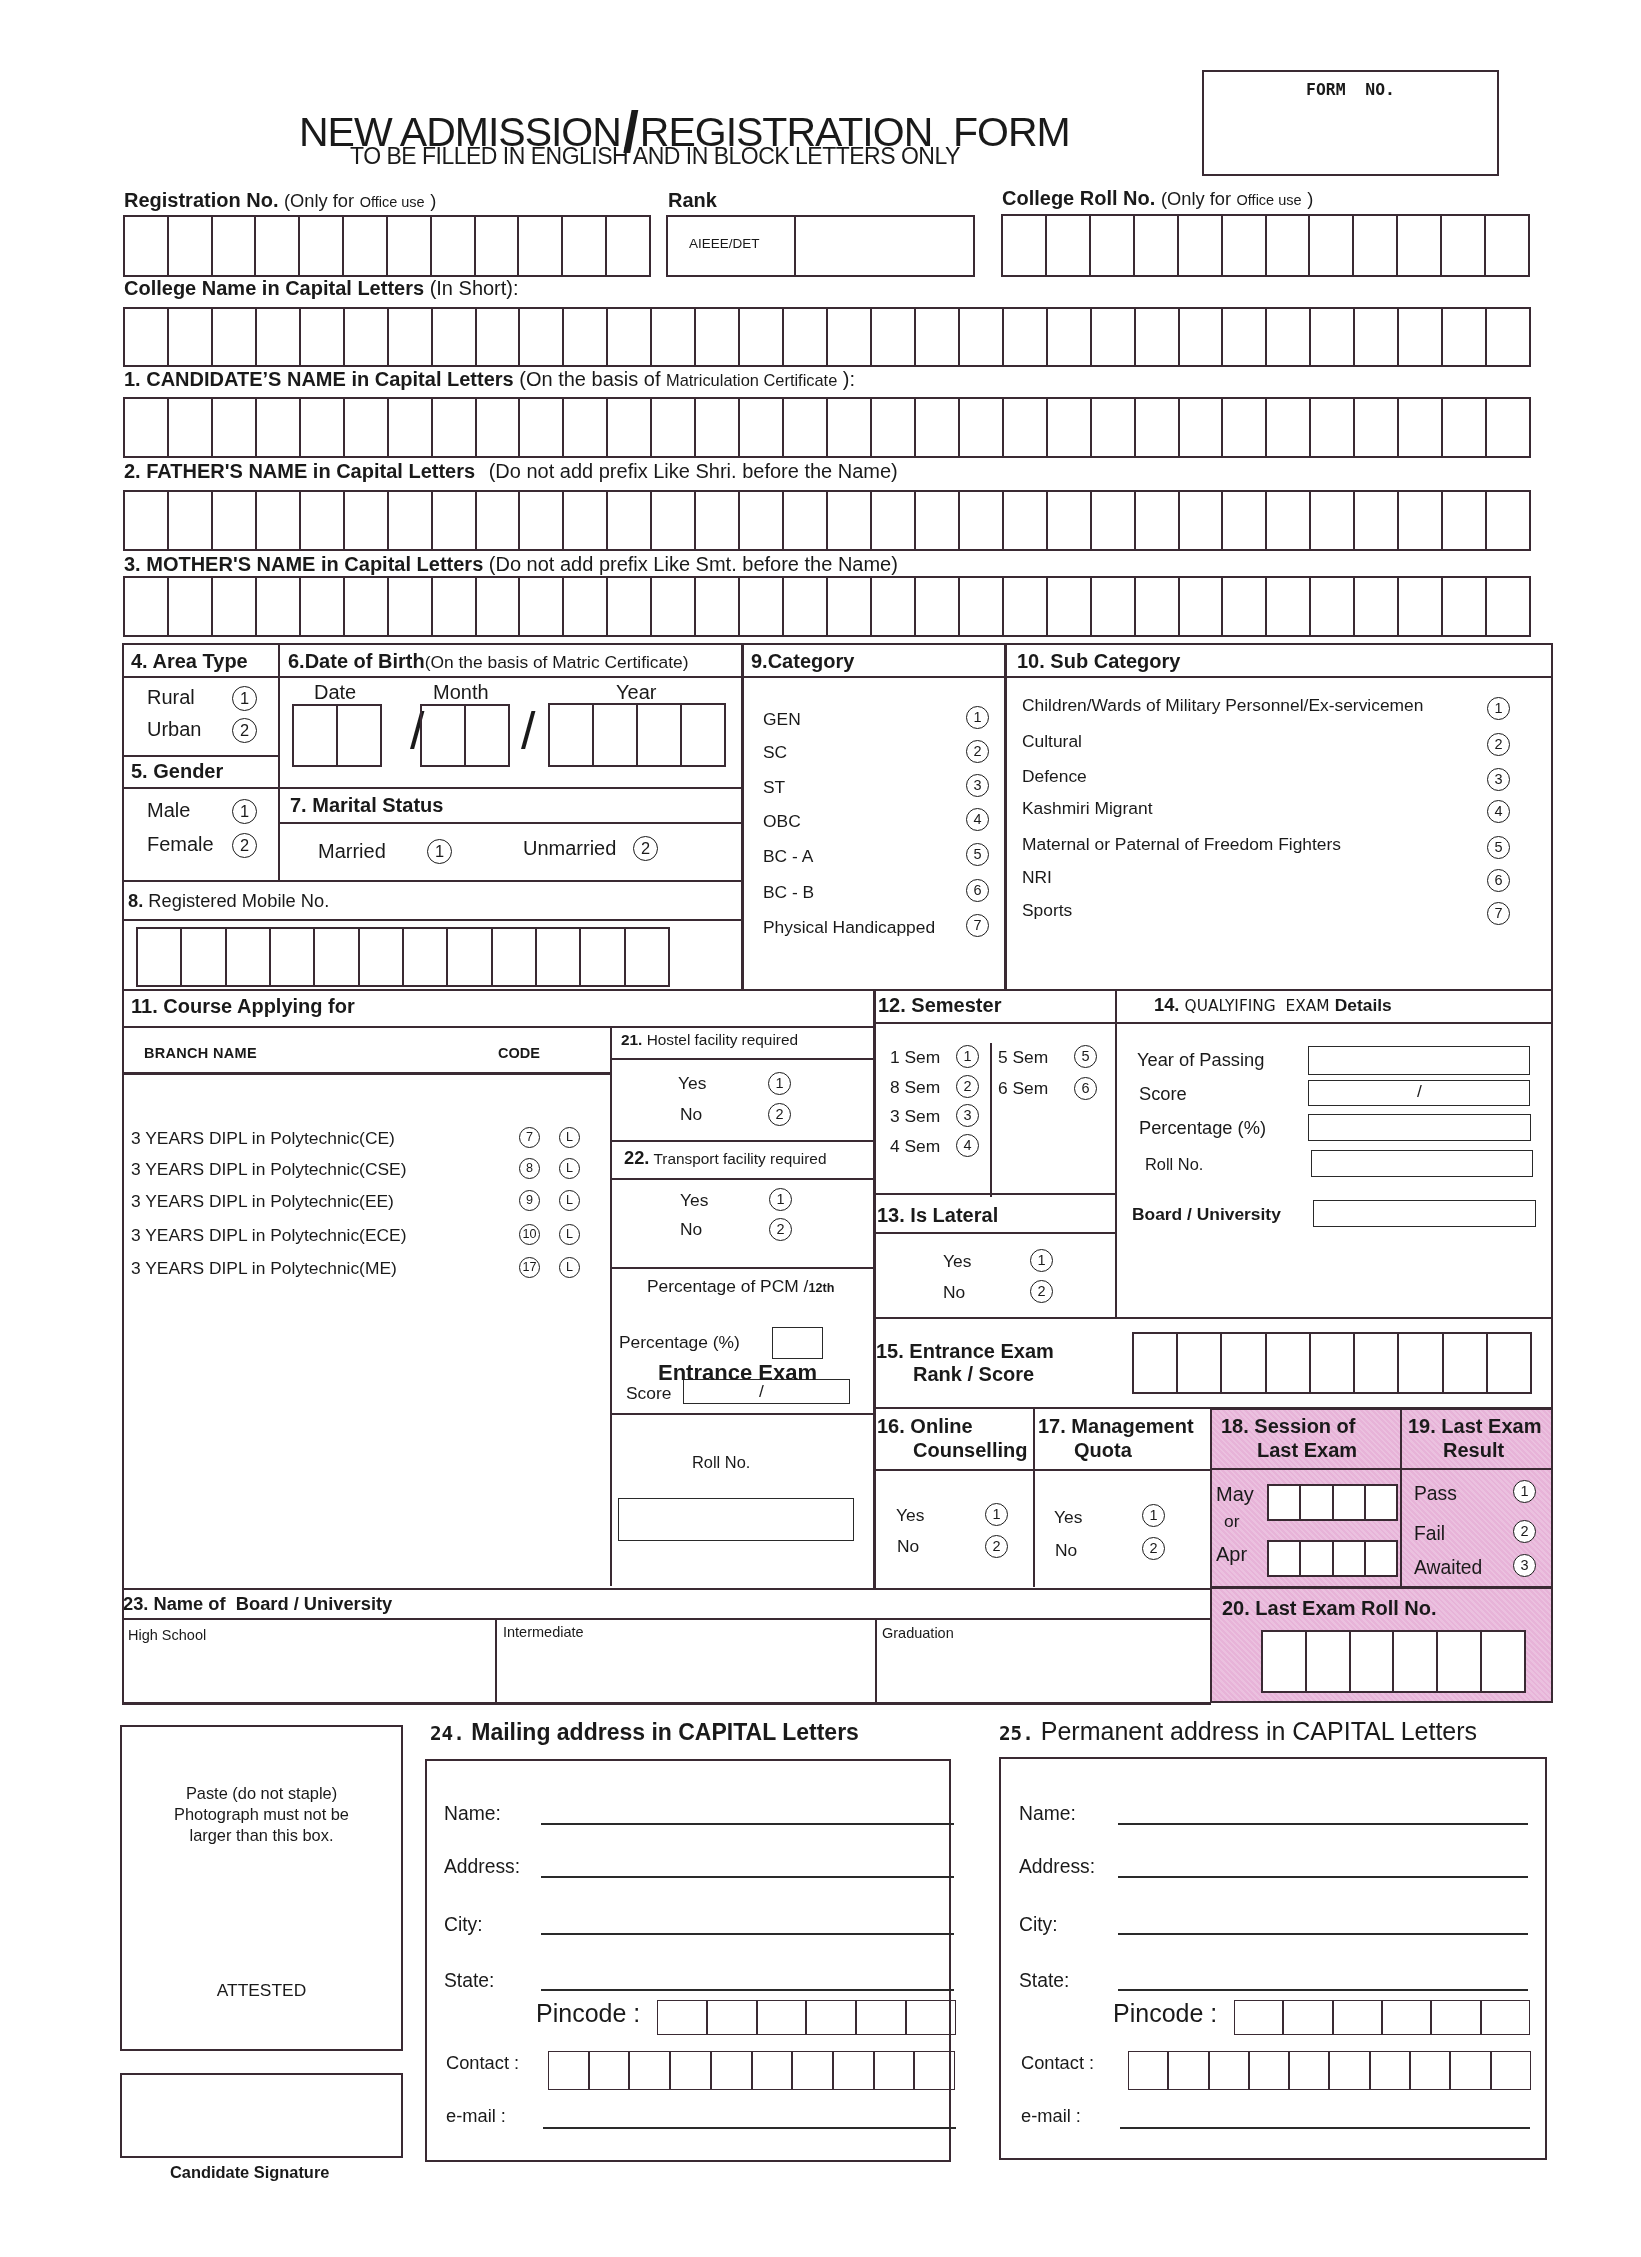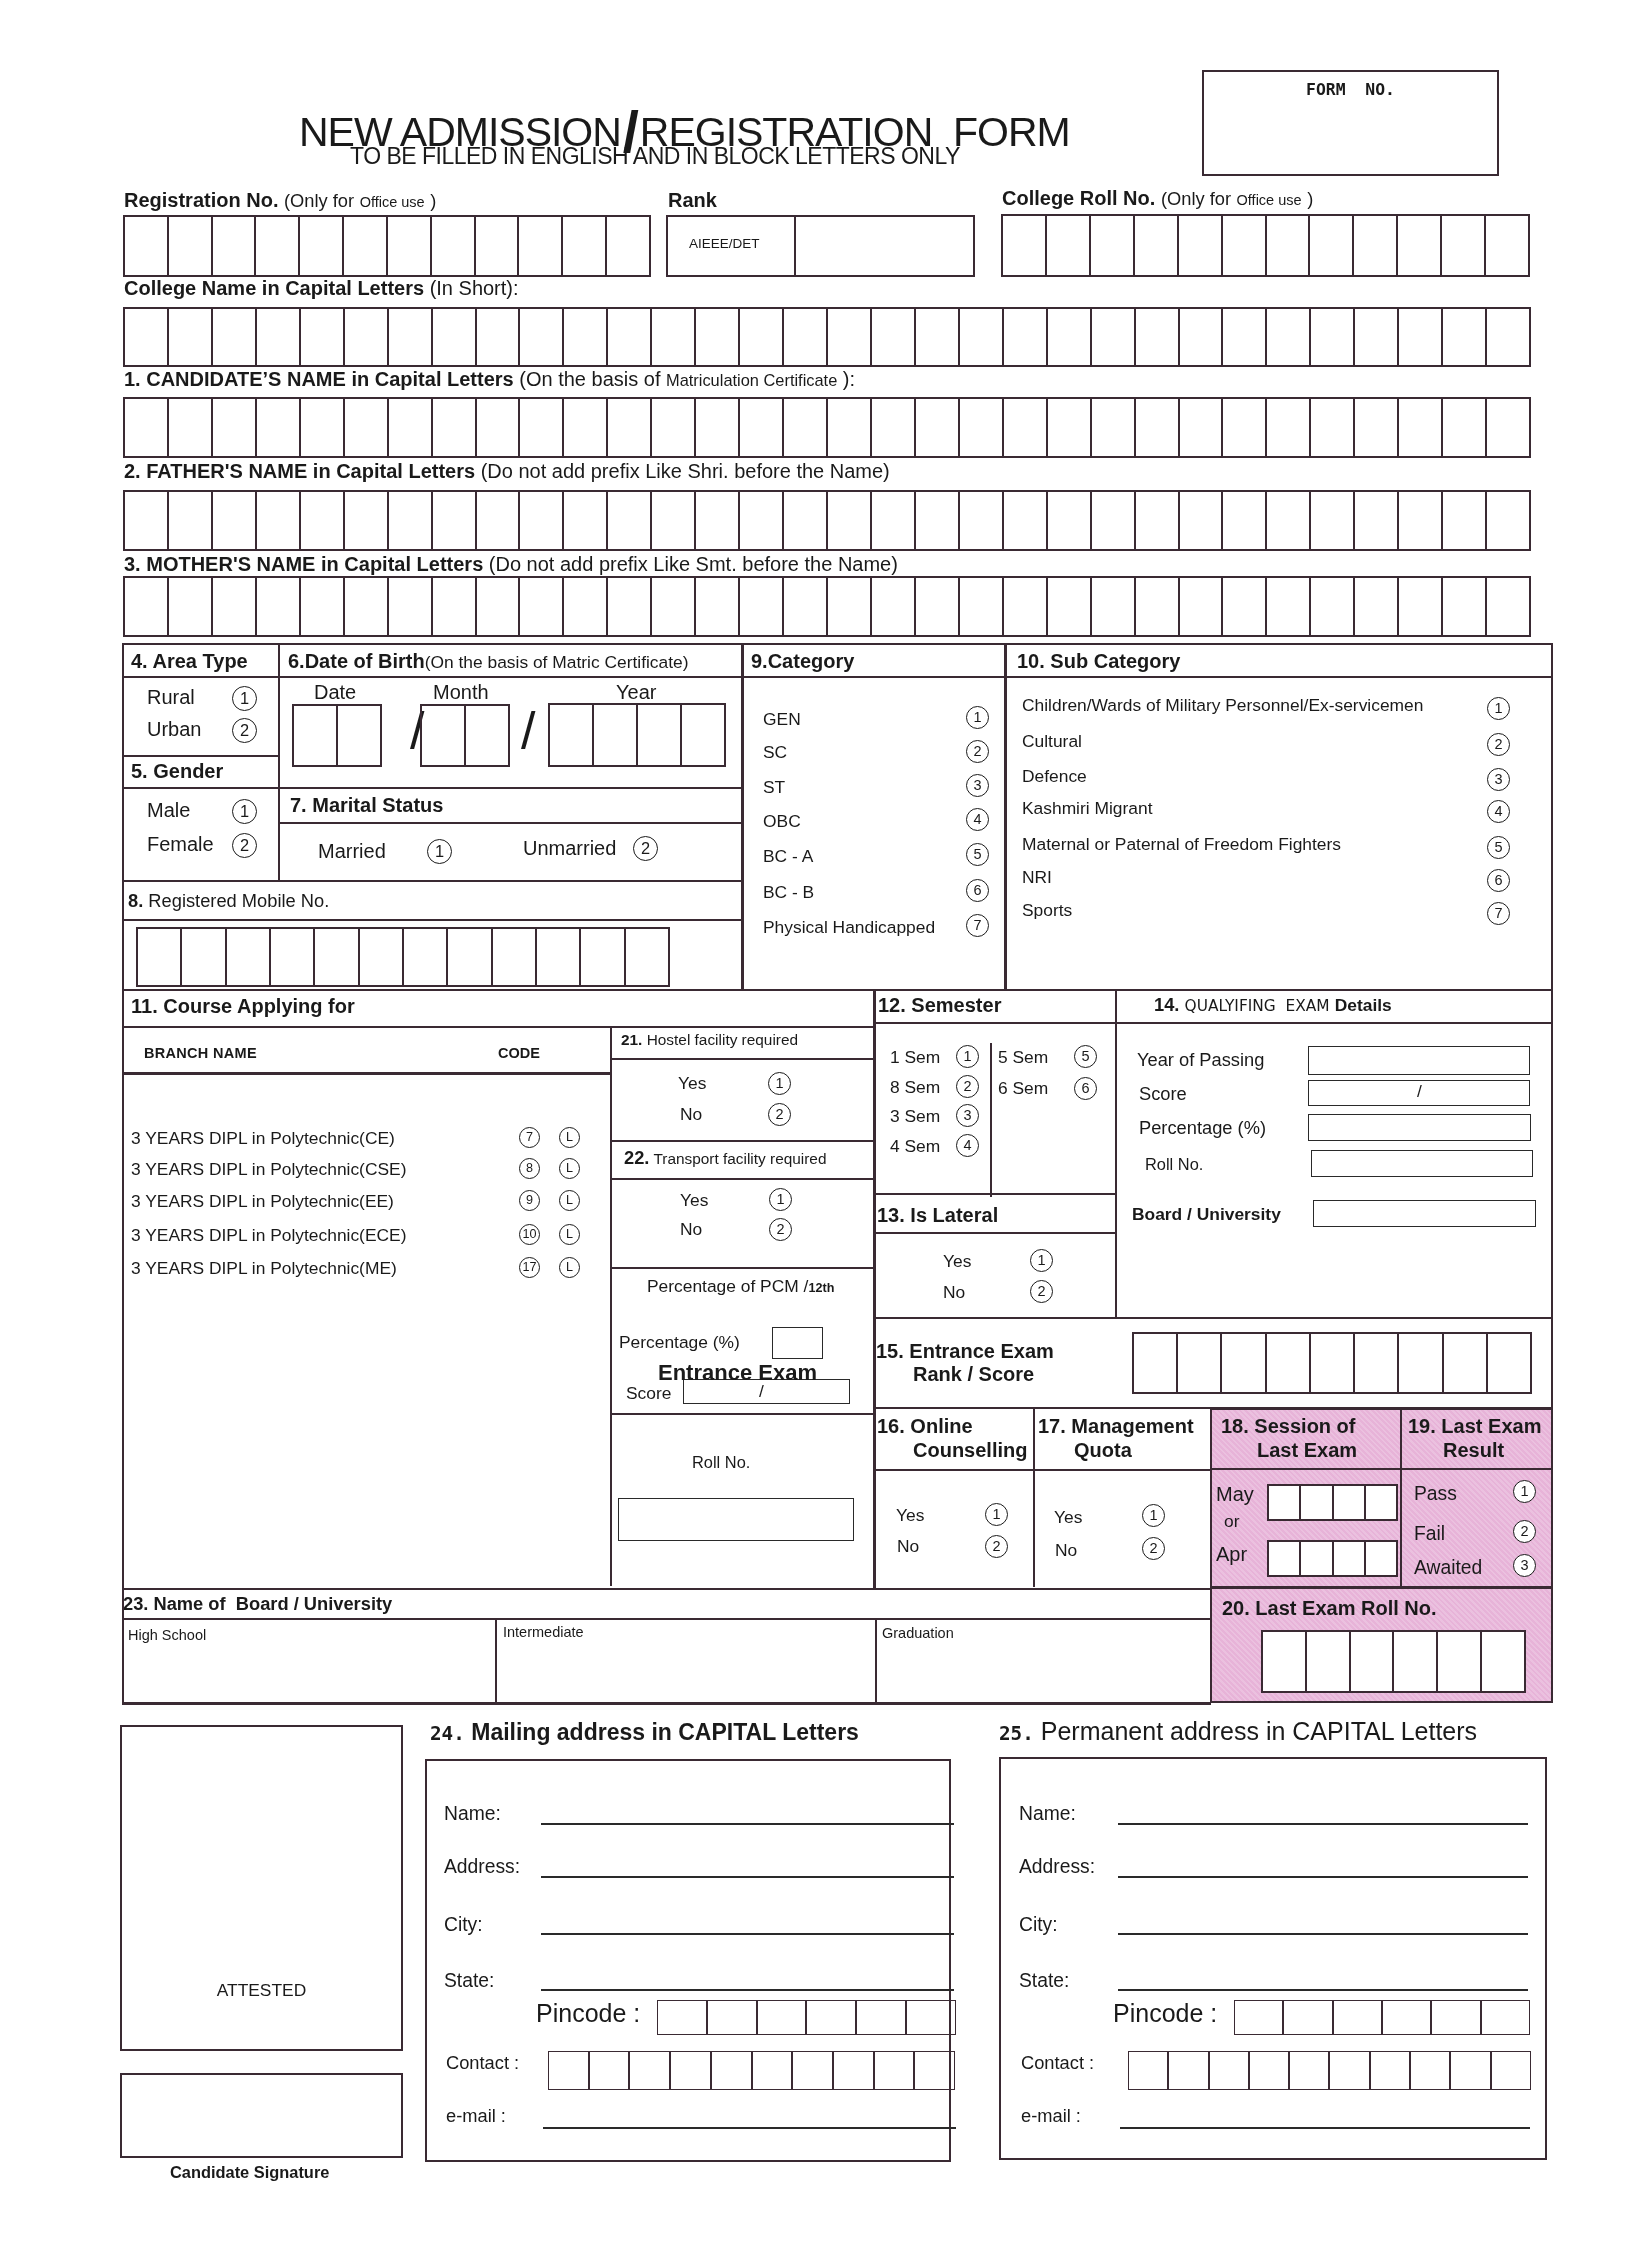--- a/index.html
+++ b/index.html
@@ -157,21 +157,21 @@
     <div class="cell"></div>
     <div class="cell"></div>
     <div class="cell"></div>
     <div class="cell"></div>
     <div class="cell"></div>
     <div class="cell"></div>
   </div>
 
 <div class="abs" style="left:124px; top:460px; font-size:20px; white-space:nowrap;">
   <span class="bold">2. FATHER'S NAME in Capital Letters</span>
-  <span style="margin-left:0;text-align:right;">(Do not add prefix Like Shri. before the Name)</span>
+  <span style="margin-left:8px;text-align:right;">(Do not add prefix Like Shri. before the Name)</span>
 </div>
 <div class="grid" style="left:123px; top:490px; width:1408px; height:61px;">
     <div class="cell"></div>
     <div class="cell"></div>
     <div class="cell"></div>
     <div class="cell"></div>
     <div class="cell"></div>
     <div class="cell"></div>
     <div class="cell"></div>
     <div class="cell"></div>
@@ -537,20 +537,25 @@
 <div class="ln" style="left:122px; top:1618px; width:1089px; height:2.4px;"></div>
 <div class="ln" style="left:122px; top:1702px; width:1089px; height:2.9px;"></div>
 <div class="ln" style="left:122px; top:1586px; width:2.4px; height:118px;"></div>
 <div class="ln" style="left:495px; top:1618px; width:1.9px; height:86px;"></div>
 <div class="ln" style="left:875px; top:1618px; width:1.9px; height:86px;"></div>
 <div class="abs" style="left:128px; top:1627px; font-size:14.5px;">High School</div>
 <div class="abs" style="left:503px; top:1624px; font-size:14.5px;">Intermediate</div>
 <div class="abs" style="left:882px; top:1625px; font-size:14.5px;">Graduation</div>
 
 <div class="abs b" style="left:120px; top:1725px; width:283px; height:326px; border-width:2.4px;">
+  <div style="position:absolute; top:56px; left:0; right:0; text-align:center; font-size:16.4px; line-height:21px;">
+    <div>Paste (do not staple)</div>
+    <div>Photograph must not be</div>
+    <div>larger than this box.</div>
+  </div>
   <div style="position:absolute; top:253px; left:0; right:0; text-align:center; font-size:17.4px;">ATTESTED</div>
 </div>
 <div class="abs b" style="left:120px; top:2073px; width:283px; height:85px; border-width:2.4px;"></div>
 <div class="abs bold" style="left:170px; top:2163px; font-size:16.4px;">Candidate Signature</div>
 
 <div class="abs" style="left:430px; top:1719px; font-size:23px; white-space:nowrap;">
   <span class="bold" style="font-family:'DejaVu Sans Mono', monospace; font-size:19.3px;">24.</span>
   <span style="font-weight:bold;">Mailing address in CAPITAL Letters</span>
 </div>
 <div class="abs b" style="left:425px; top:1759px; width:526px; height:403px; border-width:2.4px;"></div>

